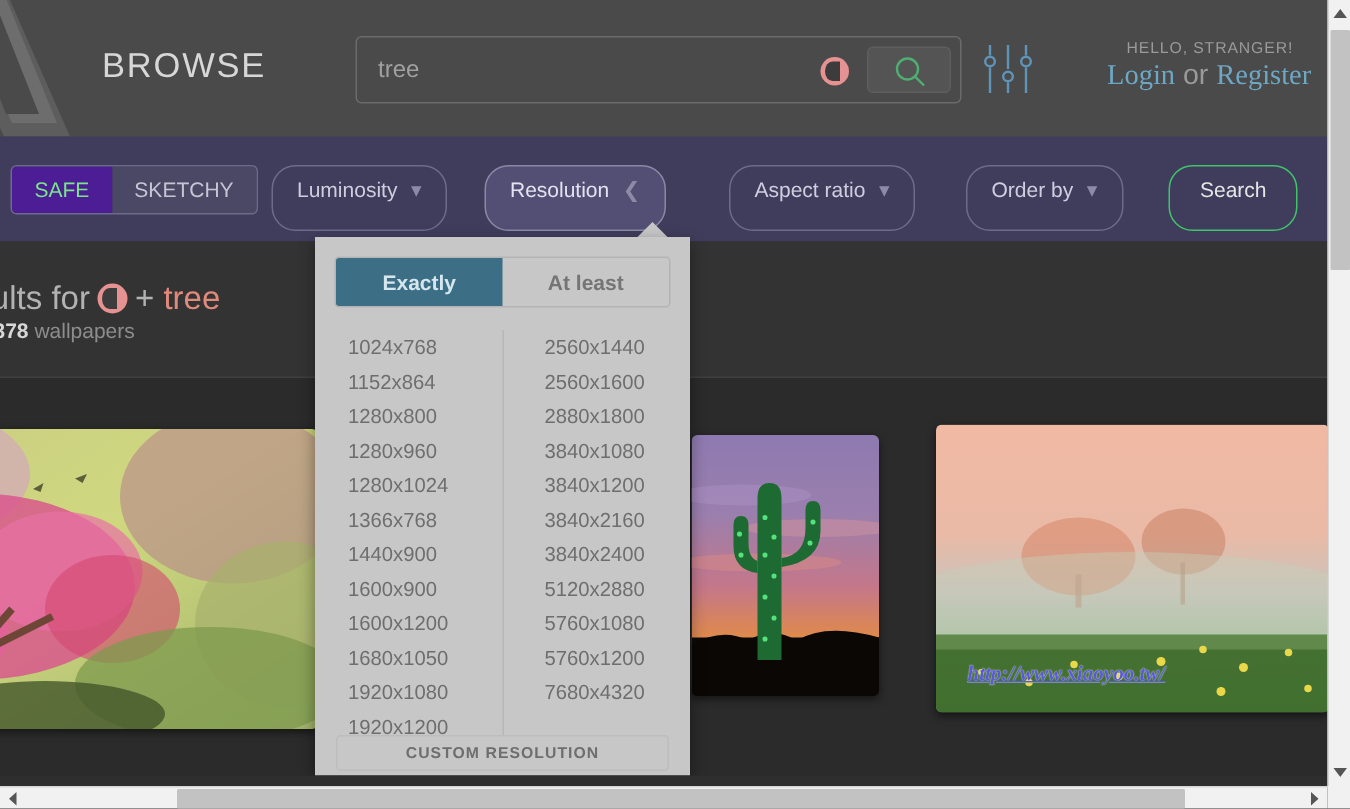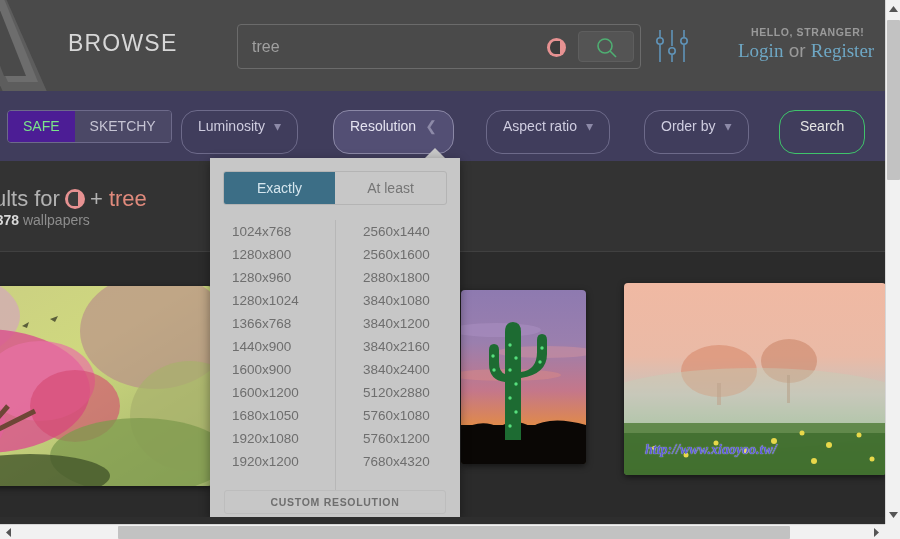--- a/index.html
+++ b/index.html
@@ -76,21 +76,21 @@
   .sliders-icon {
     position: absolute; left: 654px; top: 28px;
     width: 36px; height: 38px; cursor: pointer;
   }
 
   .account {
     position: absolute; left: 738px; top: 26px;
     width: 160px;
   }
   .hello {
-    font-size: 10.5px; font-weight: bold; letter-spacing: .6px;
+    font-size: 10.5px; font-weight: normal; letter-spacing: .6px;
     color: #9a9a9a; white-space: nowrap; padding-left: 13px;
   }
   .loginline {
     margin-top: 2px; font-size: 19px; white-space: nowrap;
     color: #9a9a9a;
   }
   .loginline a { color: #6ea7c4; text-decoration: none; font-family: Liberation Serif, serif; }
 
   
   .filterbar {
@@ -160,41 +160,42 @@
            box-shadow: 0 2px 6px rgba(0,0,0,.55); }
   .t1 { left: -110px; top: 34px; width: 322px; height: 200px; }
   .t2 { left: 461px; top: 38px; width: 125px; height: 174px; }
   .t3 { left: 624px; top: 31px; width: 262px; height: 192px; }
   .watermark {
     position: absolute; left: 645px; top: 190px;
     font-family: "Liberation Serif", serif;
     font-style: italic; font-weight: bold; font-size: 14px;
     color: #5a5ad8; text-shadow: 0 0 1px #fff;
     white-space: nowrap;
+    text-decoration: underline;
   }
 
   
   .dropdown {
     position: absolute; left: 210px; top: 158px;
     width: 250px; height: 359px;
     background: #c7c7c7;
     box-shadow: 0 3px 10px rgba(0,0,0,.4);
   }
   .dd-caret {
     position: absolute; left: 424px; top: 148px;
     width: 0; height: 0;
     border-left: 11px solid transparent;
     border-right: 11px solid transparent;
     border-bottom: 11px solid #c7c7c7;
   }
   .dd-tabs {
     position: absolute; left: 13px; top: 13px;
     width: 224px; height: 34px;
     border: 1px solid #b4b4b4; border-radius: 3px;
-    display: flex; overflow: hidden; background: #c7c7c7;
+    display: flex; overflow: hidden; background: #c7c7c7; font-weight: bold;
   }
   .dd-tab { flex: 1; text-align: center; line-height: 32px; font-size: 14px; color: #757575; }
   .dd-tab.sel { background: #3c6e86; color: #d5e6ee; }
   .dd-cols {
     position: absolute; left: 0; top: 62px;
     width: 288px; height: 270px;
     display: flex;
   }
   .dd-col { width: 125px; }
   .dd-col.right { border-left: 1px solid #b7b7b7; }
@@ -299,21 +300,21 @@
 
   <div class="filterbar"></div>
 
   <div class="purity-toggle">
     <div class="pt-safe">SAFE</div>
     <div class="pt-sketchy">SKETCHY</div>
   </div>
 
   <div class="fbtn" style="left:181px;"><span>Luminosity</span><span class="chev">▾</span></div>
 
-  <div class="fbtn fbtn-active" style="left:333px;"><span>Resolution</span><span class="chev">❮</span></div>
+  <div class="fbtn fbtn-active" style="left:323px;"><span>Resolution</span><span class="chev">❮</span></div>
 
   <div class="fbtn" style="left:486px;"><span>Aspect ratio</span><span class="chev">▾</span></div>
 
   <div class="fbtn" style="left:644px;"><span>Order by</span><span class="chev">▾</span></div>
 
   <div class="fbtn fbtn-search" style="left:779px;"><span>Search</span></div>
 
   <div class="results"></div>
   <div class="results-title"><span>ch results for</span><span class="res-dot"></span><span>+</span>
     <span class="q">tree</span></div>
@@ -424,20 +425,21 @@
 
   <div class="dd-caret"></div>
   <div class="dropdown">
     <div class="dd-tabs">
       <div class="dd-tab sel">Exactly</div>
       <div class="dd-tab">At least</div>
     </div>
     <div class="dd-cols">
       <div class="dd-col left">
         <div class="dd-item">1024x768</div>
+        <div class="dd-item">1152x864</div>
         <div class="dd-item">1280x800</div>
         <div class="dd-item">1280x960</div>
         <div class="dd-item">1280x1024</div>
         <div class="dd-item">1366x768</div>
         <div class="dd-item">1440x900</div>
         <div class="dd-item">1600x900</div>
         <div class="dd-item">1600x1200</div>
         <div class="dd-item">1680x1050</div>
         <div class="dd-item">1920x1080</div>
         <div class="dd-item">1920x1200</div>

